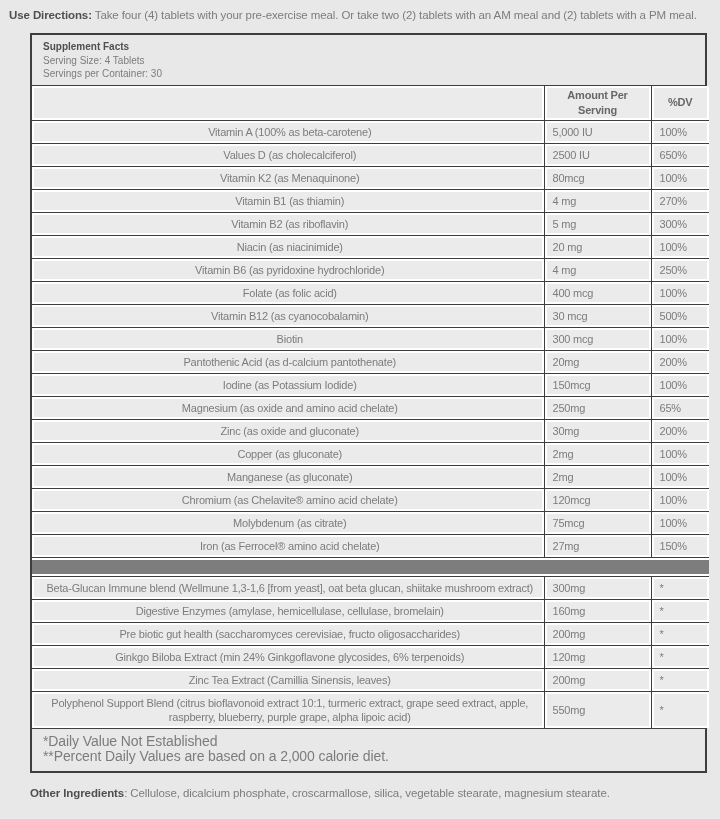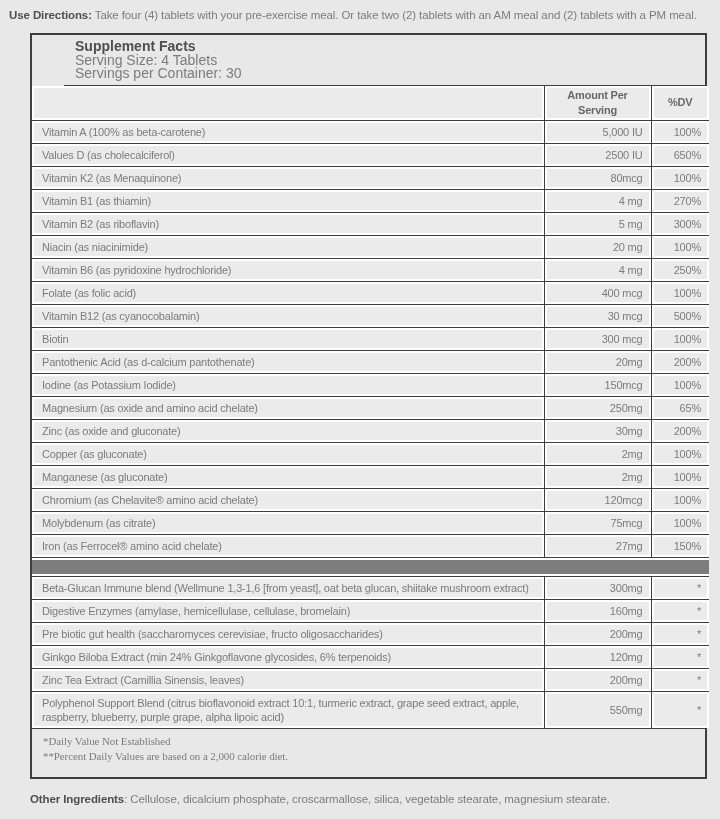--- a/index.html
+++ b/index.html
@@ -25,23 +25,22 @@
   }
   .label-strong{font-weight:bold;color:var(--strong);text-align:right;}
   .panel{
     width:677px;
     margin:11px 0 0 30px;
     border:2px solid var(--border);
     background:var(--page-bg);
   }
   .panel-head{
     padding:5px 11px 4px;
-    font-size:14px;line-height:13.5px;
+    font-size:10px;line-height:13.5px;
     border-bottom:1px solid var(--border);
-    margin-left:32px;
   }
   .panel-title{font-weight:bold;color:var(--strong);}
   table{
     width:100%;
     border-collapse:collapse;
     border-style:hidden;
     table-layout:fixed;
   }
   th,td{
     border:1px solid var(--border);
@@ -52,31 +51,31 @@
     color:var(--text);
     letter-spacing:-0.2px;
     padding:4px 8px;
     line-height:14px;
     vertical-align:middle;
   }
   thead th{
     font-weight:bold;color:#686868;
     text-align:center;line-height:15px;padding:2px 4px;
   }
-  td.cell-name{text-align:left;padding-left:10px;padding-right:6px;}
-  td.cell-center{text-align:right;}
+  td.cell-name{text-align:center;padding-left:10px;padding-right:6px;}
+  td.cell-center{text-align:left;}
   td.sep{
     background:var(--bar);
     box-shadow:inset 0 2px 0 var(--gap),inset 0 -2px 0 var(--gap);
     height:19px;padding:0;
   }
   .panel-foot{
     border-top:1px solid var(--border);
-    padding:5px 11px 13px;
-    font-size:11px;line-height:15px;letter-spacing:-0.1px;font-family:Liberation Serif, serif;
+    padding:5px 11px 7px;
+    font-size:14px;line-height:15px;letter-spacing:-0.1px;
   }
   .other-ingredients{
     margin:13px 13px 0 30px;
     font-size:11.5px;line-height:14px;letter-spacing:-0.1px;
   }
 </style>
 </head>
 <body>
 
 <div class="use-directions">

